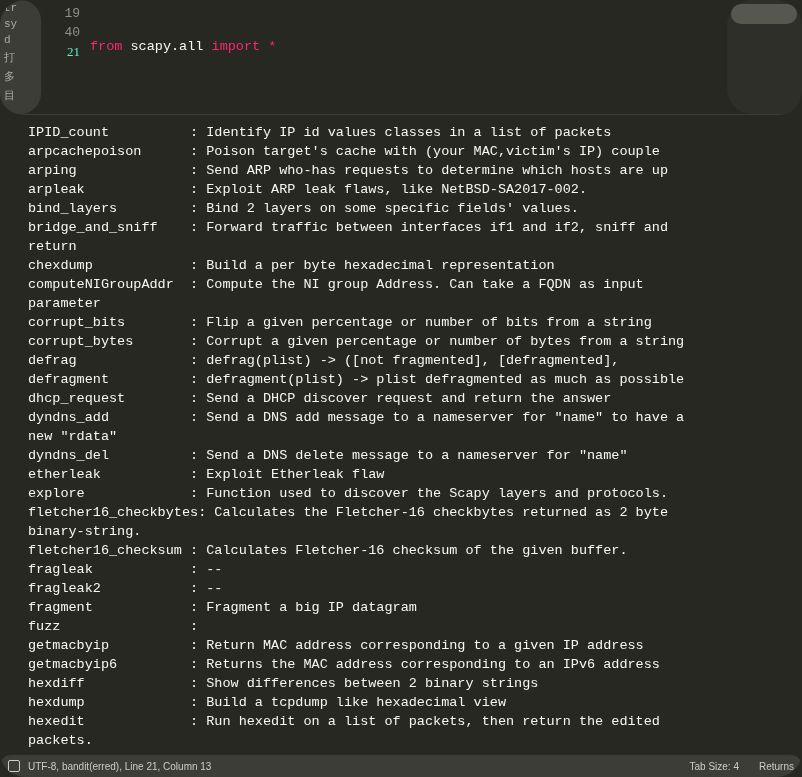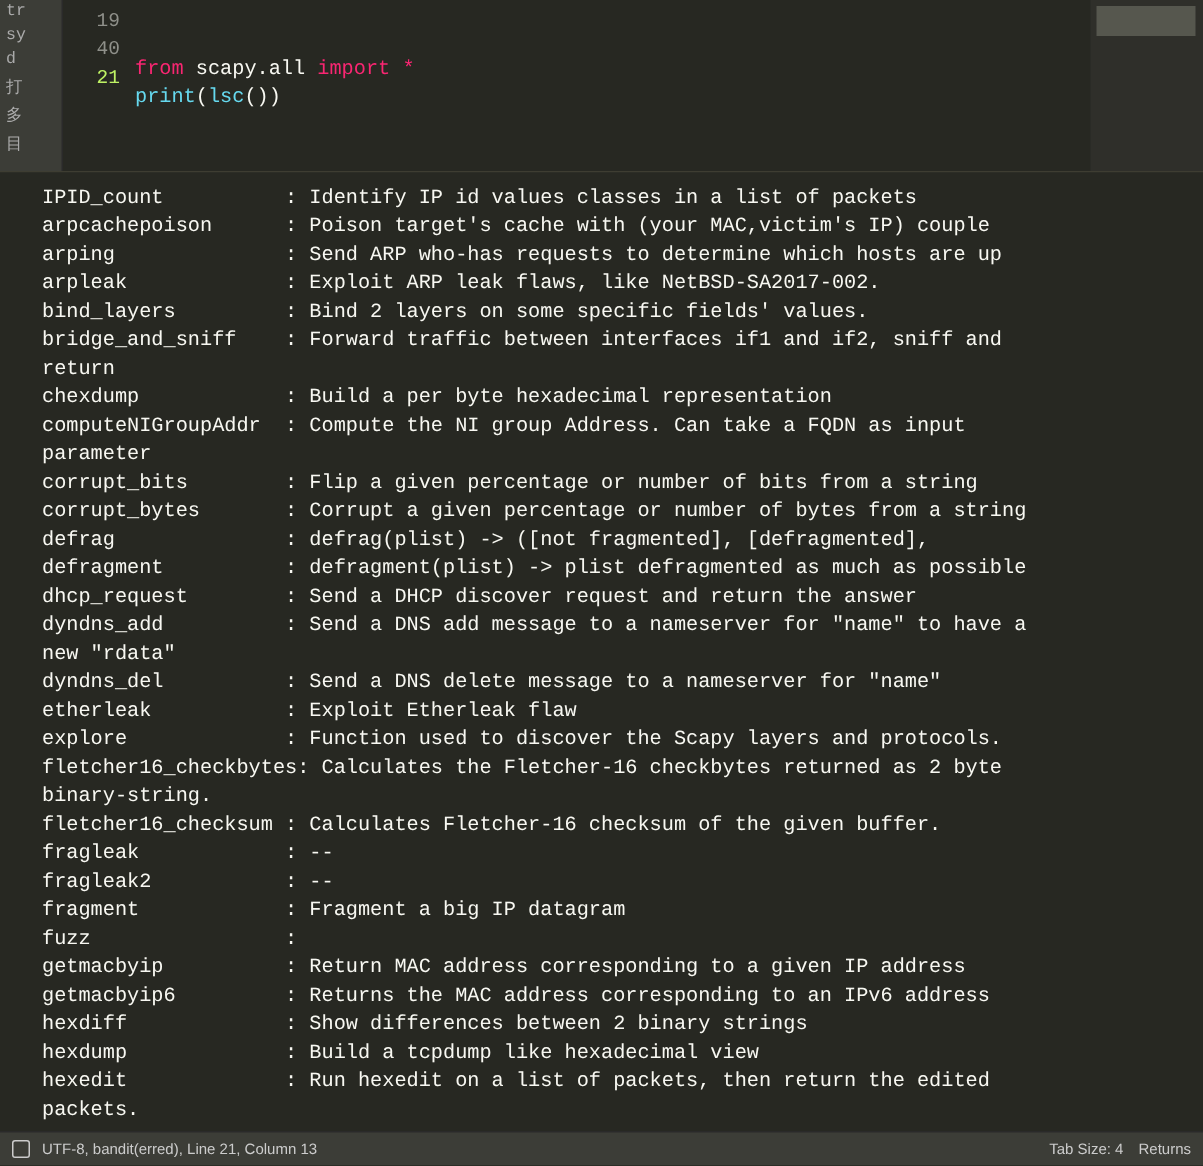--- a/index.html
+++ b/index.html
@@ -1,15 +1,15 @@
 <!DOCTYPE html>
 <html><head>
 <meta charset="utf-8">
 <style>
-  * { margin: 0; padding: 0; box-sizing: border-box; }
+  * { margin: 0; padding: 0; box-sizing: border-box; border-radius: 25px; }
   body {
     background: #272822;
     color: #f8f8f2;
     font-family: Consolas, 'Courier New', monospace;
     font-size: 13px;
     width: 802px;
     height: 777px;
     overflow: hidden;
     display: flex;
     flex-direction: column;
@@ -44,21 +44,21 @@
   .gutter {
     width: 48px;
     background: #272822;
     color: #8f908a;
     text-align: right;
     padding-right: 10px;
     font-size: 13px;
     line-height: 19px;
     padding-top: 4px;
   }
-  .gutter .cur { color:#bef264; }
+  .gutter .cur { color:#5eead4;font-family:Liberation Serif, serif; }
   .code {
     flex: 1;
     padding-top: 18px;
     line-height: 19px;
     font-size: 13.5px;
   }
   .kw-import { color: #f92672; }
   .mod { color: #f8f8f2; }
   .star { color: #f92672; }
   .fn { color: #66d9ef; }
@@ -89,21 +89,21 @@
     background: #3c3d37;
     color: #ccc;
     display: flex;
     align-items: center;
     font-size: 10px;
     padding: 0 8px;
     border-top: 1px solid #2a2a2a;
     font-family: Helvetica, Arial, sans-serif;
   }
   .statusbar .left { display:flex; align-items:center; gap:8px; flex:1;}
-  .statusbar .right { display:flex; align-items:flex-end; gap:10px;}
+  .statusbar .right { display:flex; align-items:flex-end; gap:20px;}
   .sb-icon { display:inline-block; width:12px; height:12px; border:1px solid #ccc; border-radius:2px;}
 </style>
 </head>
 <body>
 
 <div class="top-area">
   <div class="side-tabs" id="side-tabs">
       <div>tr</div>
       <div>sy</div>
       <div>d</div>
@@ -113,21 +113,20 @@
     </div>
   <div class="editor">
     <div class="gutter" id="gutter">
         <div>19</div>
         <div>40</div>
         <div class="cur">21</div>
       </div>
     <div class="code" id="code">
         <div>&nbsp;</div>
         <div><span class="kw-import">from</span><span> </span><span class="mod">scapy.all</span><span> </span><span class="kw-import">import</span><span> </span><span class="star">*</span></div>
-        <div><span class="fn">print</span><span class="paren">(</span><span class="call">lsc</span><span class="paren">()</span><span class="paren">)</span></div>
       </div>
     <div class="minimap">
       <div class="mm-block"></div>
     </div>
   </div>
 </div>
 
 <div class="output" id="output">IPID_count          : Identify IP id values classes in a list of packets
 arpcachepoison      : Poison target's cache with (your MAC,victim's IP) couple
 arping              : Send ARP who-has requests to determine which hosts are up

